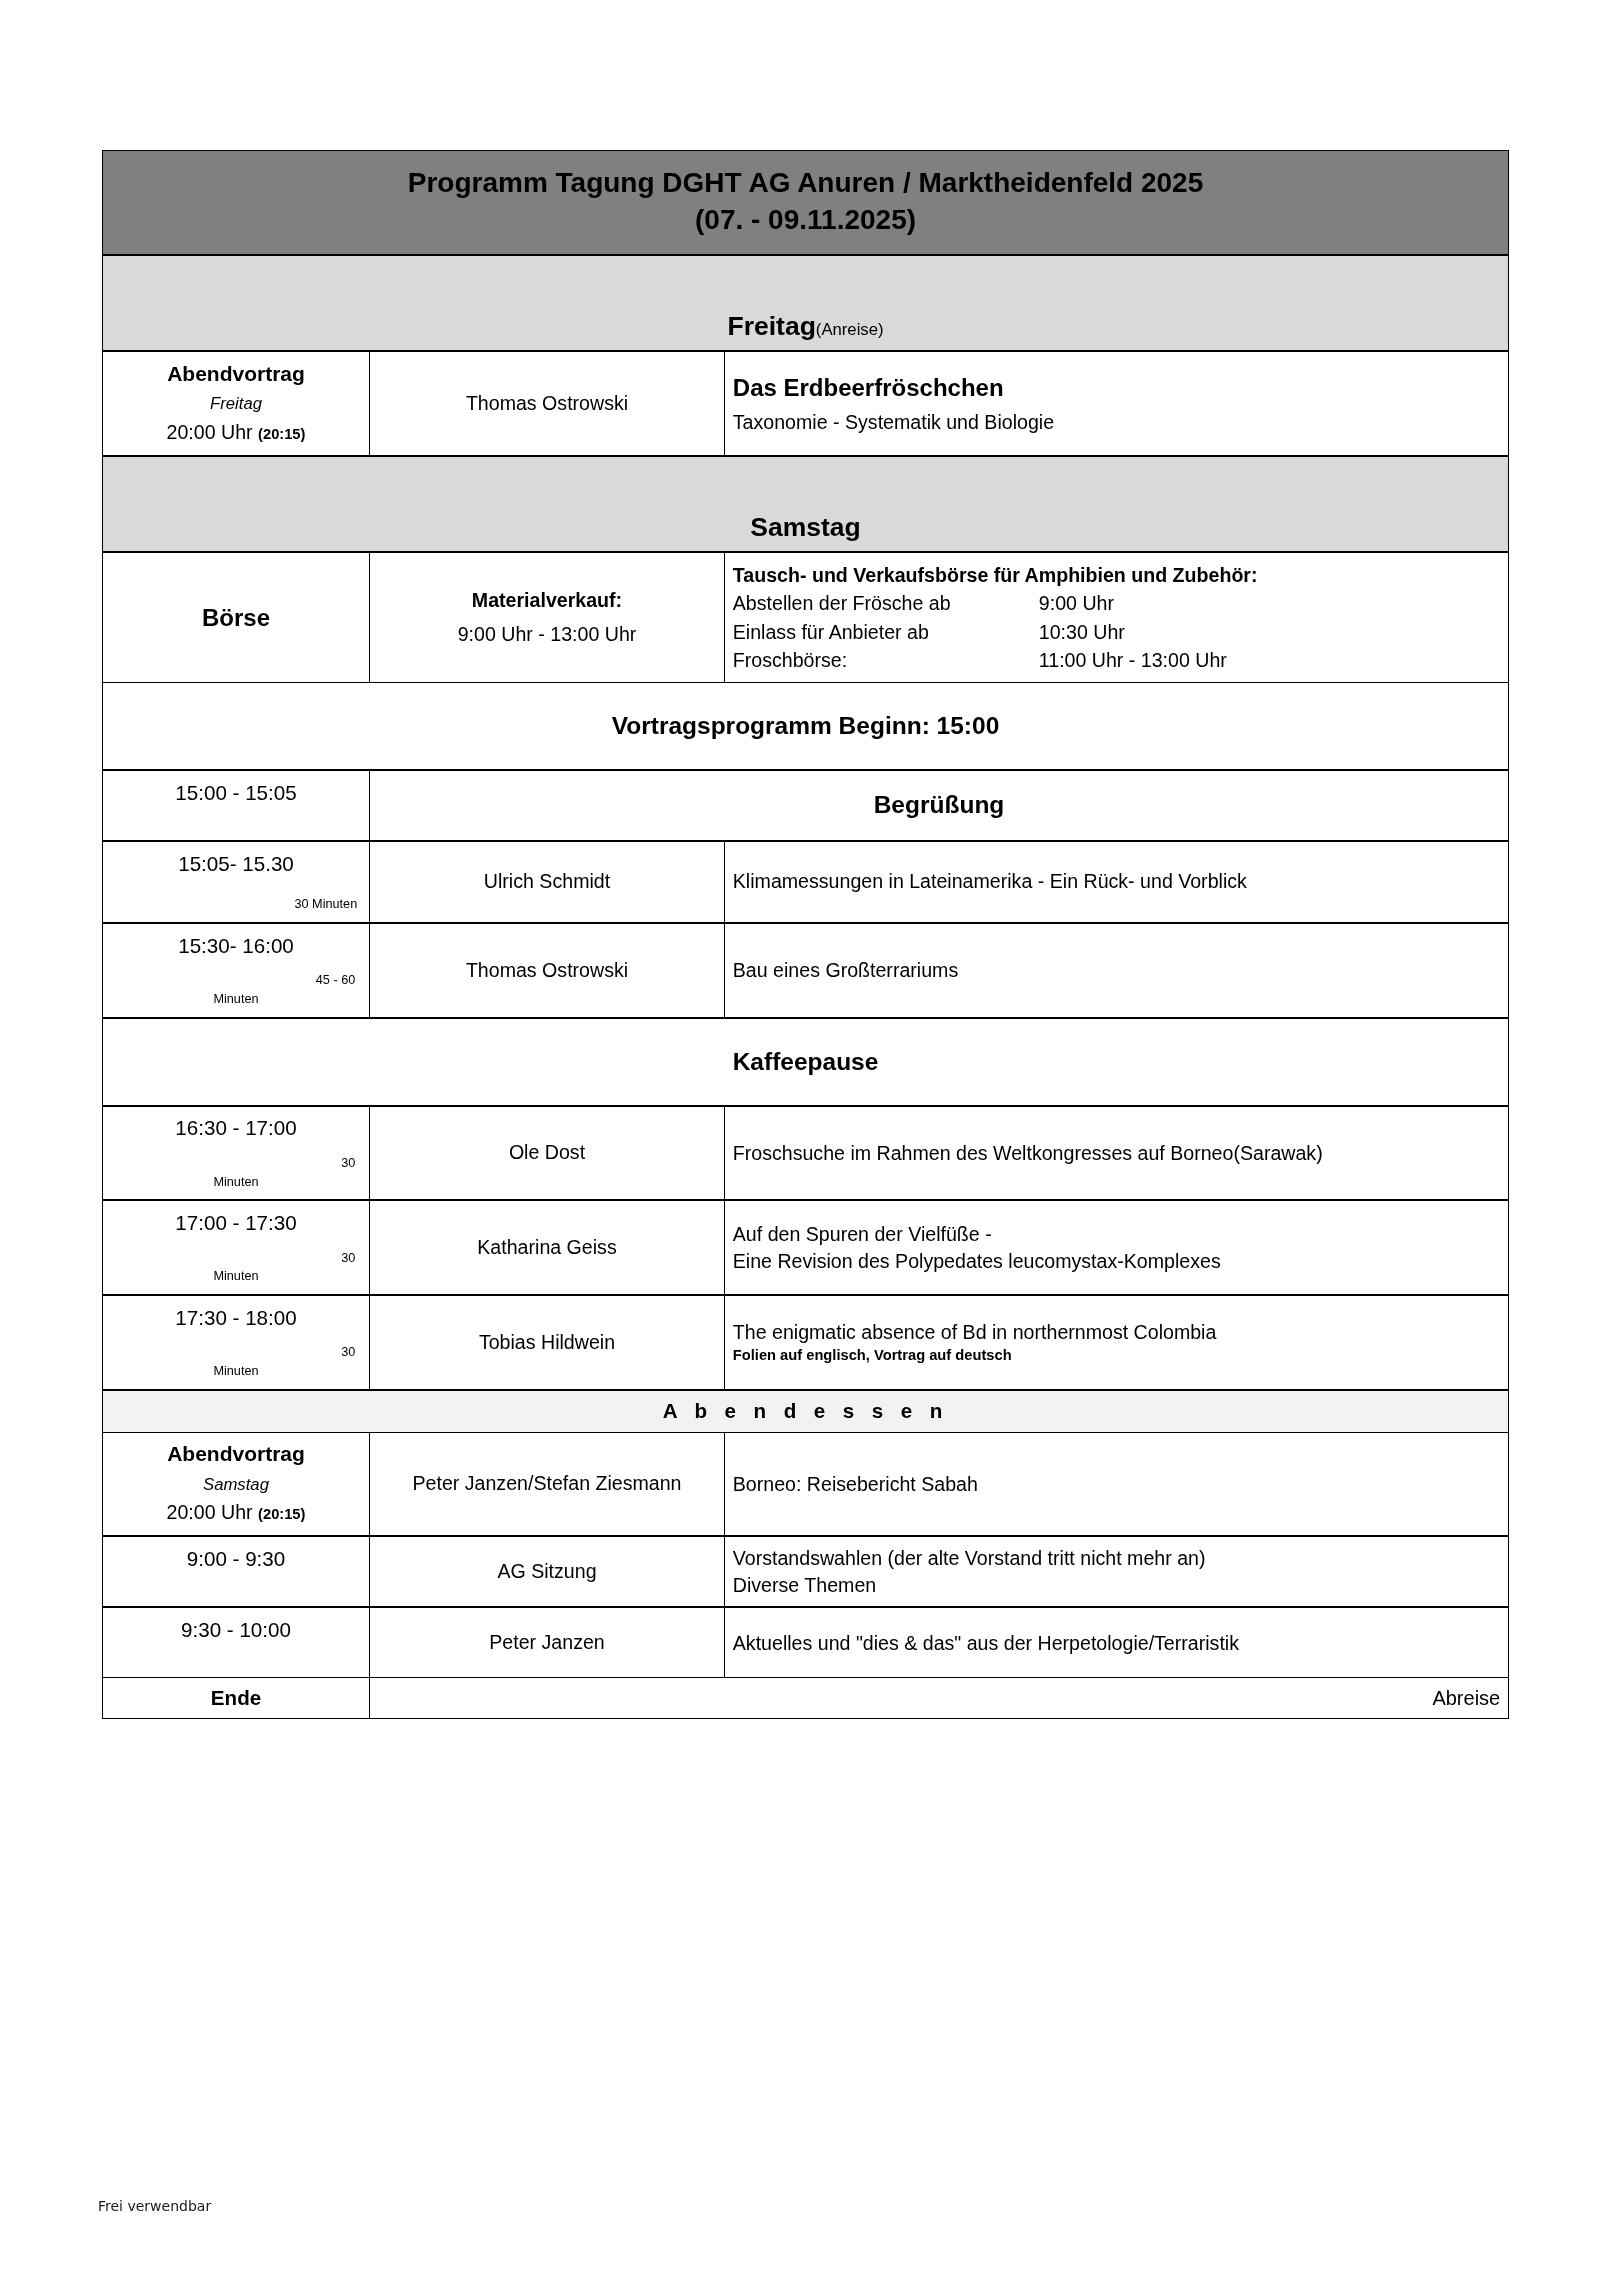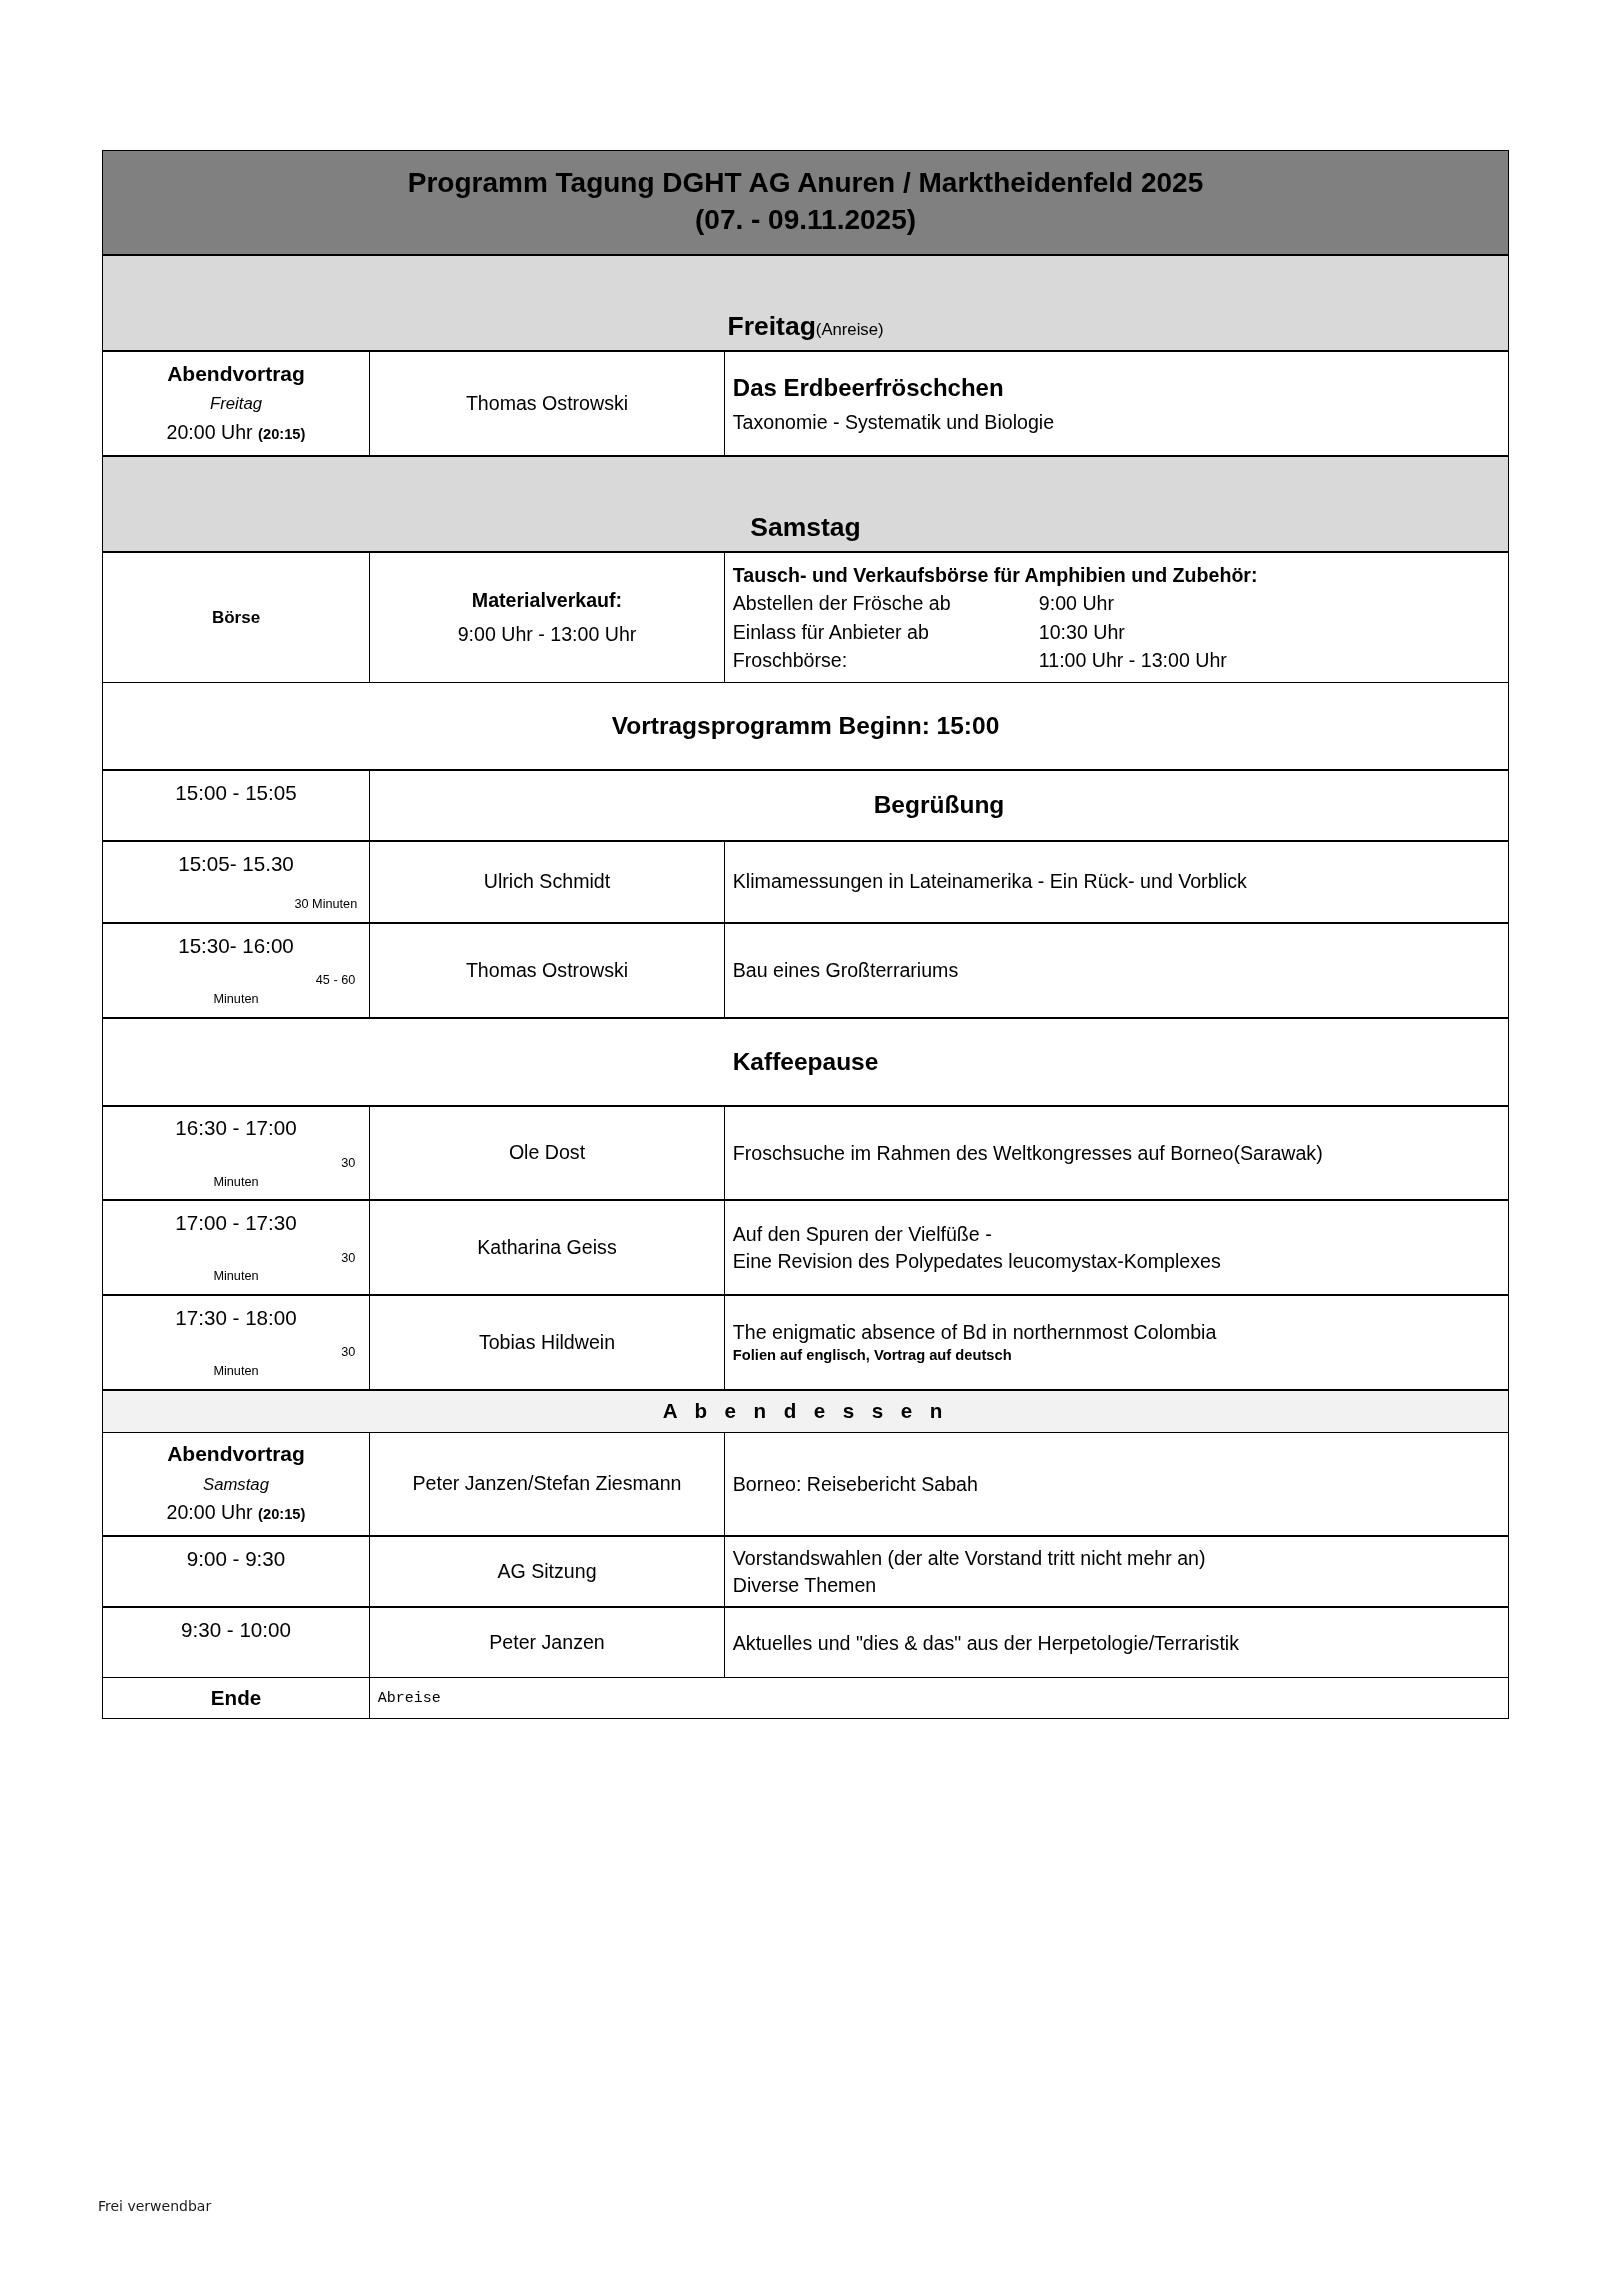--- a/index.html
+++ b/index.html
@@ -114,21 +114,21 @@
     display: block;
     font-size: 14.7px;
     font-weight: bold;
     margin-top: 1px;
   }
   .topic .ln { display: block; }
 
   
   .boerse-label {
     text-align: center;
-    font-size: 17px;
+    font-size: 24px;
     font-weight: bold;
   }
   .boerse-mid {
     text-align: center;
     font-size: 19.6px;
     line-height: 1.7;
     padding: 5.9px;
   }
   .boerse-mid .hd { font-weight: bold; display: block; }
   .boerse-mid .tm { display: block; }
@@ -216,24 +216,23 @@
   }
 
   
   .ende-label {
     text-align: center;
     font-size: 20.6px;
     font-weight: bold;
     padding: 7.8px;
   }
   .ende-val {
-    text-align: left;
-    font-size: 15px;
+    text-align: right;
+    font-size: 20px;
     padding: 7.8px;
-    font-family: Liberation Mono, monospace;
   }
 
   
   .footer {
     position: absolute;
     left: 98px;
     top: 2198px;
     font-size: 14px;
     color: #1a1a1a;
     font-family: "DejaVu Sans", sans-serif;

